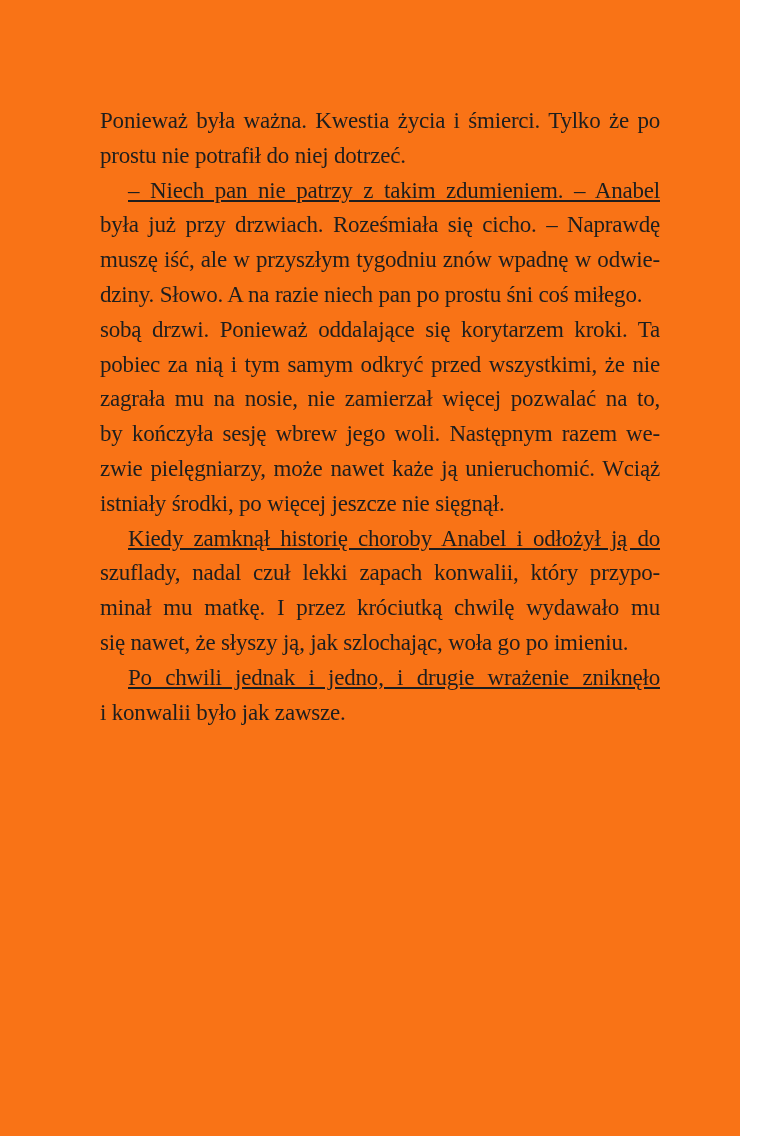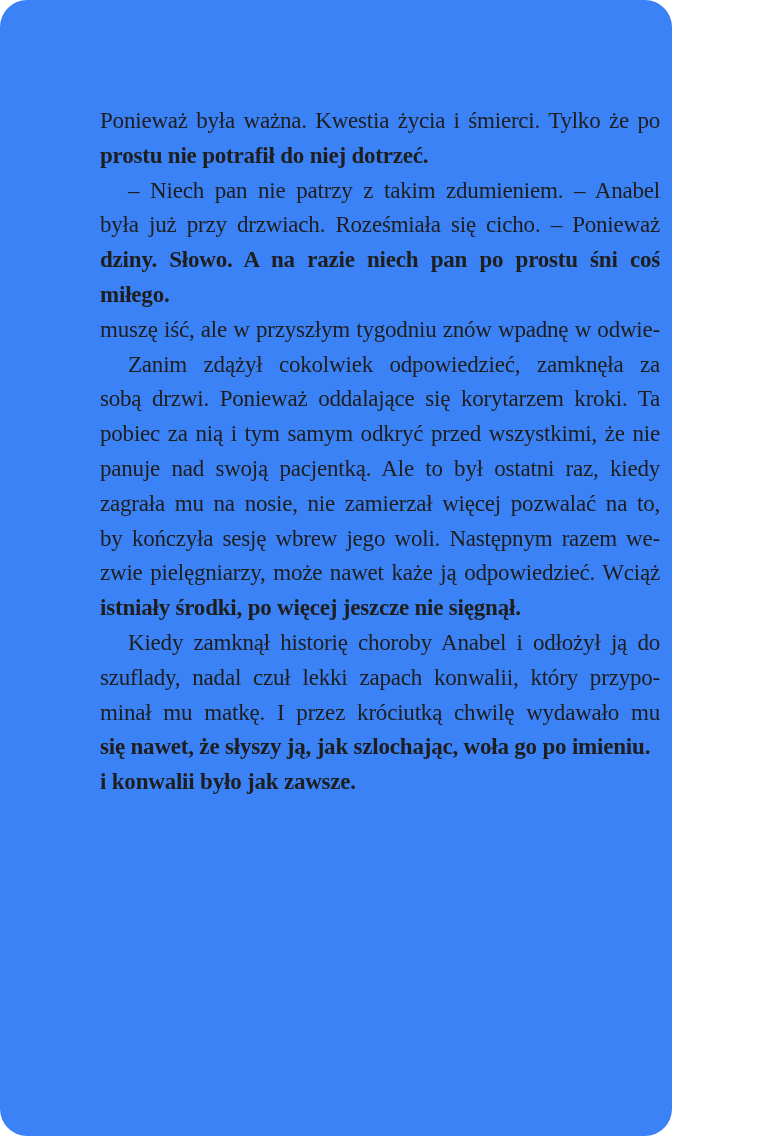--- a/index.html
+++ b/index.html
@@ -2,25 +2,24 @@
 <html><head>
 <meta charset="utf-8">
 <style>
   html, body {
     margin: 0;
     padding: 0;
     background: #ffffff;
   }
   .page {
     position: relative;
-    width: 672px;
+    width: 740px;
     height: 1136px;
-    background: #3b82f6;
+    background: #f97316;
     overflow: hidden;
-    border-radius: 27px;
   }
   .text-block {
     position: absolute;
     left: 100px;
     top: 104px;
     width: 560px;
     font-family: "Liberation Serif", "DejaVu Serif", serif;
     font-size: 23px;
     line-height: 34.8px;
     letter-spacing: -0.2px;
@@ -30,54 +29,53 @@
     margin: 0;
     padding: 0;
   }
   .line {
     text-align: justify;
     text-align-last: justify;
     white-space: normal;
   }
   .line.last {
     text-align-last: left;
-    font-weight: bold;
   }
   .line.indent {
     text-indent: 28px;
+    text-decoration: underline;
   }
 </style>
 </head>
 <body>
 
 <div class="page">
   <div class="text-block" style="color: rgb(30, 30, 30);">
       <div class="paragraph">
         <div class="line">Ponieważ była ważna. Kwestia życia i śmierci. Tylko że po</div>
         <div class="line last">prostu nie potrafił do niej dotrzeć.</div>
       </div>
       <div class="paragraph">
         <div class="line indent">– Niech pan nie patrzy z takim zdumieniem. – Anabel</div>
-        <div class="line">była już przy drzwiach. Roześmiała się cicho. – Ponieważ</div>
+        <div class="line">była już przy drzwiach. Roześmiała się cicho. – Naprawdę</div>
+        <div class="line">muszę iść, ale w przyszłym tygodniu znów wpadnę w odwie-</div>
         <div class="line last">dziny. Słowo. A na razie niech pan po prostu śni coś miłego.</div>
-        <div class="line">muszę iść, ale w przyszłym tygodniu znów wpadnę w odwie-</div>
       </div>
       <div class="paragraph">
-        <div class="line indent">Zanim zdążył cokolwiek odpowiedzieć, zamknęła za</div>
         <div class="line">sobą drzwi. Ponieważ oddalające się korytarzem kroki. Ta</div>
         <div class="line">pobiec za nią i tym samym odkryć przed wszystkimi, że nie</div>
-        <div class="line">panuje nad swoją pacjentką. Ale to był ostatni raz, kiedy</div>
         <div class="line">zagrała mu na nosie, nie zamierzał więcej pozwalać na to,</div>
         <div class="line">by kończyła sesję wbrew jego woli. Następnym razem we-</div>
-        <div class="line">zwie pielęgniarzy, może nawet każe ją odpowiedzieć. Wciąż</div>
+        <div class="line">zwie pielęgniarzy, może nawet każe ją unieruchomić. Wciąż</div>
         <div class="line last">istniały środki, po więcej jeszcze nie sięgnął.</div>
       </div>
       <div class="paragraph">
         <div class="line indent">Kiedy zamknął historię choroby Anabel i odłożył ją do</div>
         <div class="line">szuflady, nadal czuł lekki zapach konwalii, który przypo-</div>
         <div class="line">minał mu matkę. I przez króciutką chwilę wydawało mu</div>
         <div class="line last">się nawet, że słyszy ją, jak szlochając, woła go po imieniu.</div>
       </div>
       <div class="paragraph">
+        <div class="line indent">Po chwili jednak i jedno, i drugie wrażenie zniknęło</div>
         <div class="line last">i konwalii było jak zawsze.</div>
       </div>
     </div>
 </div>
 
 </body></html>

